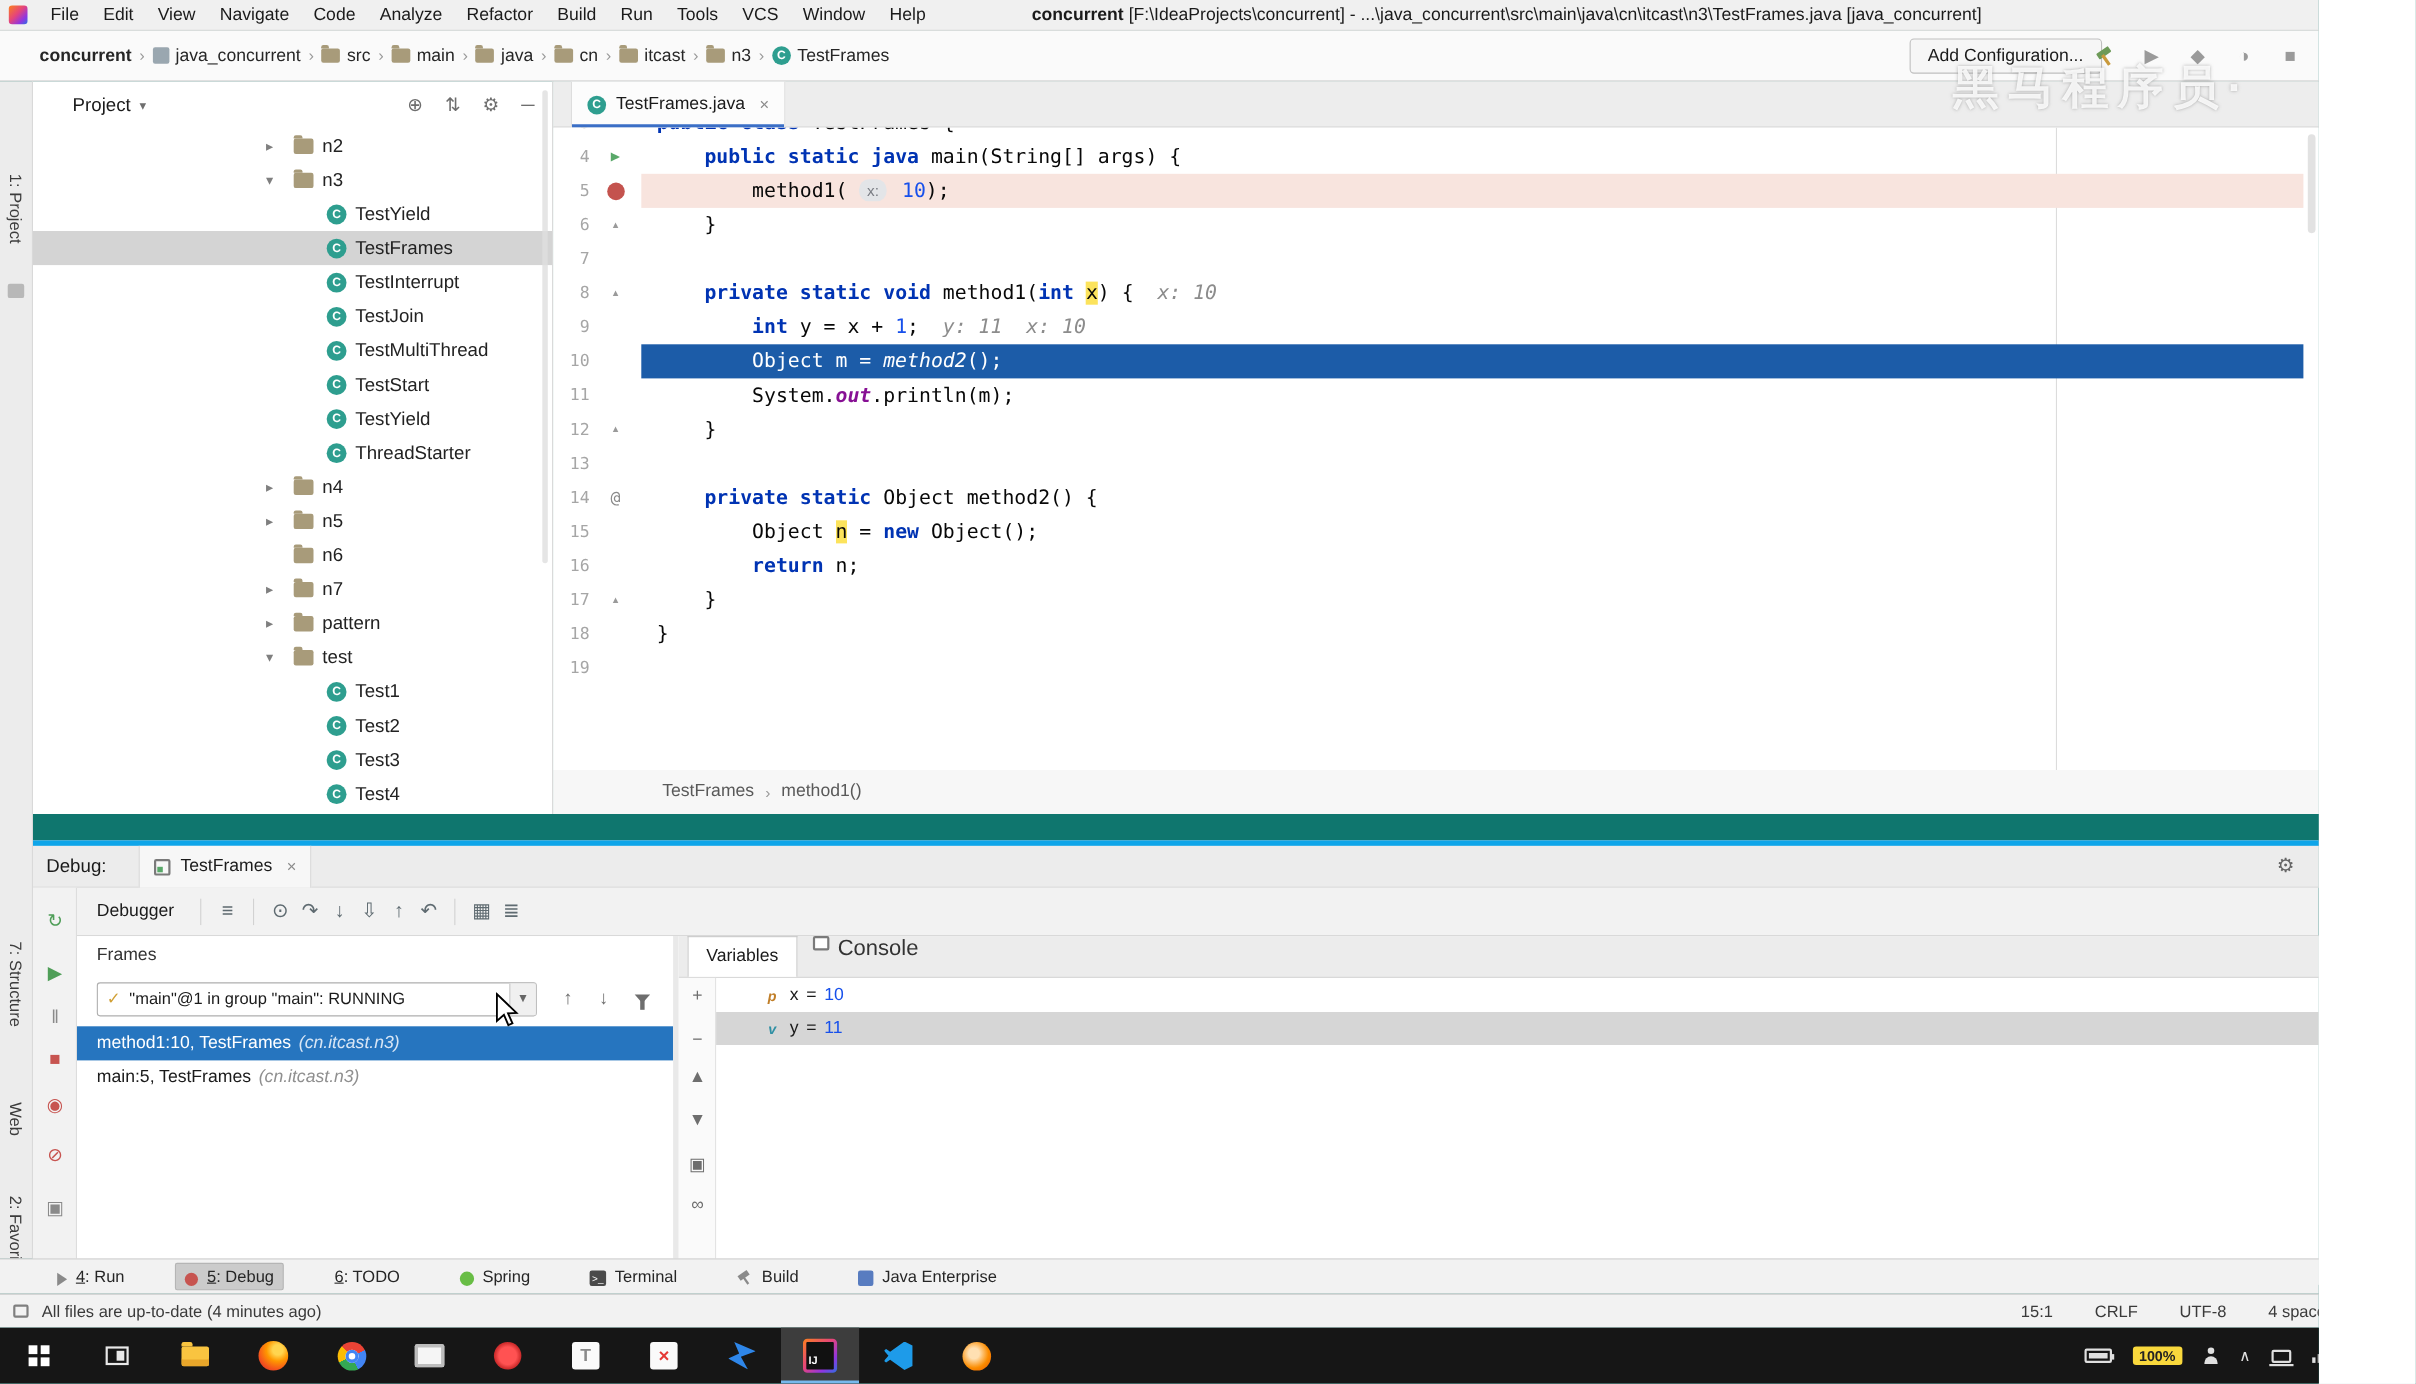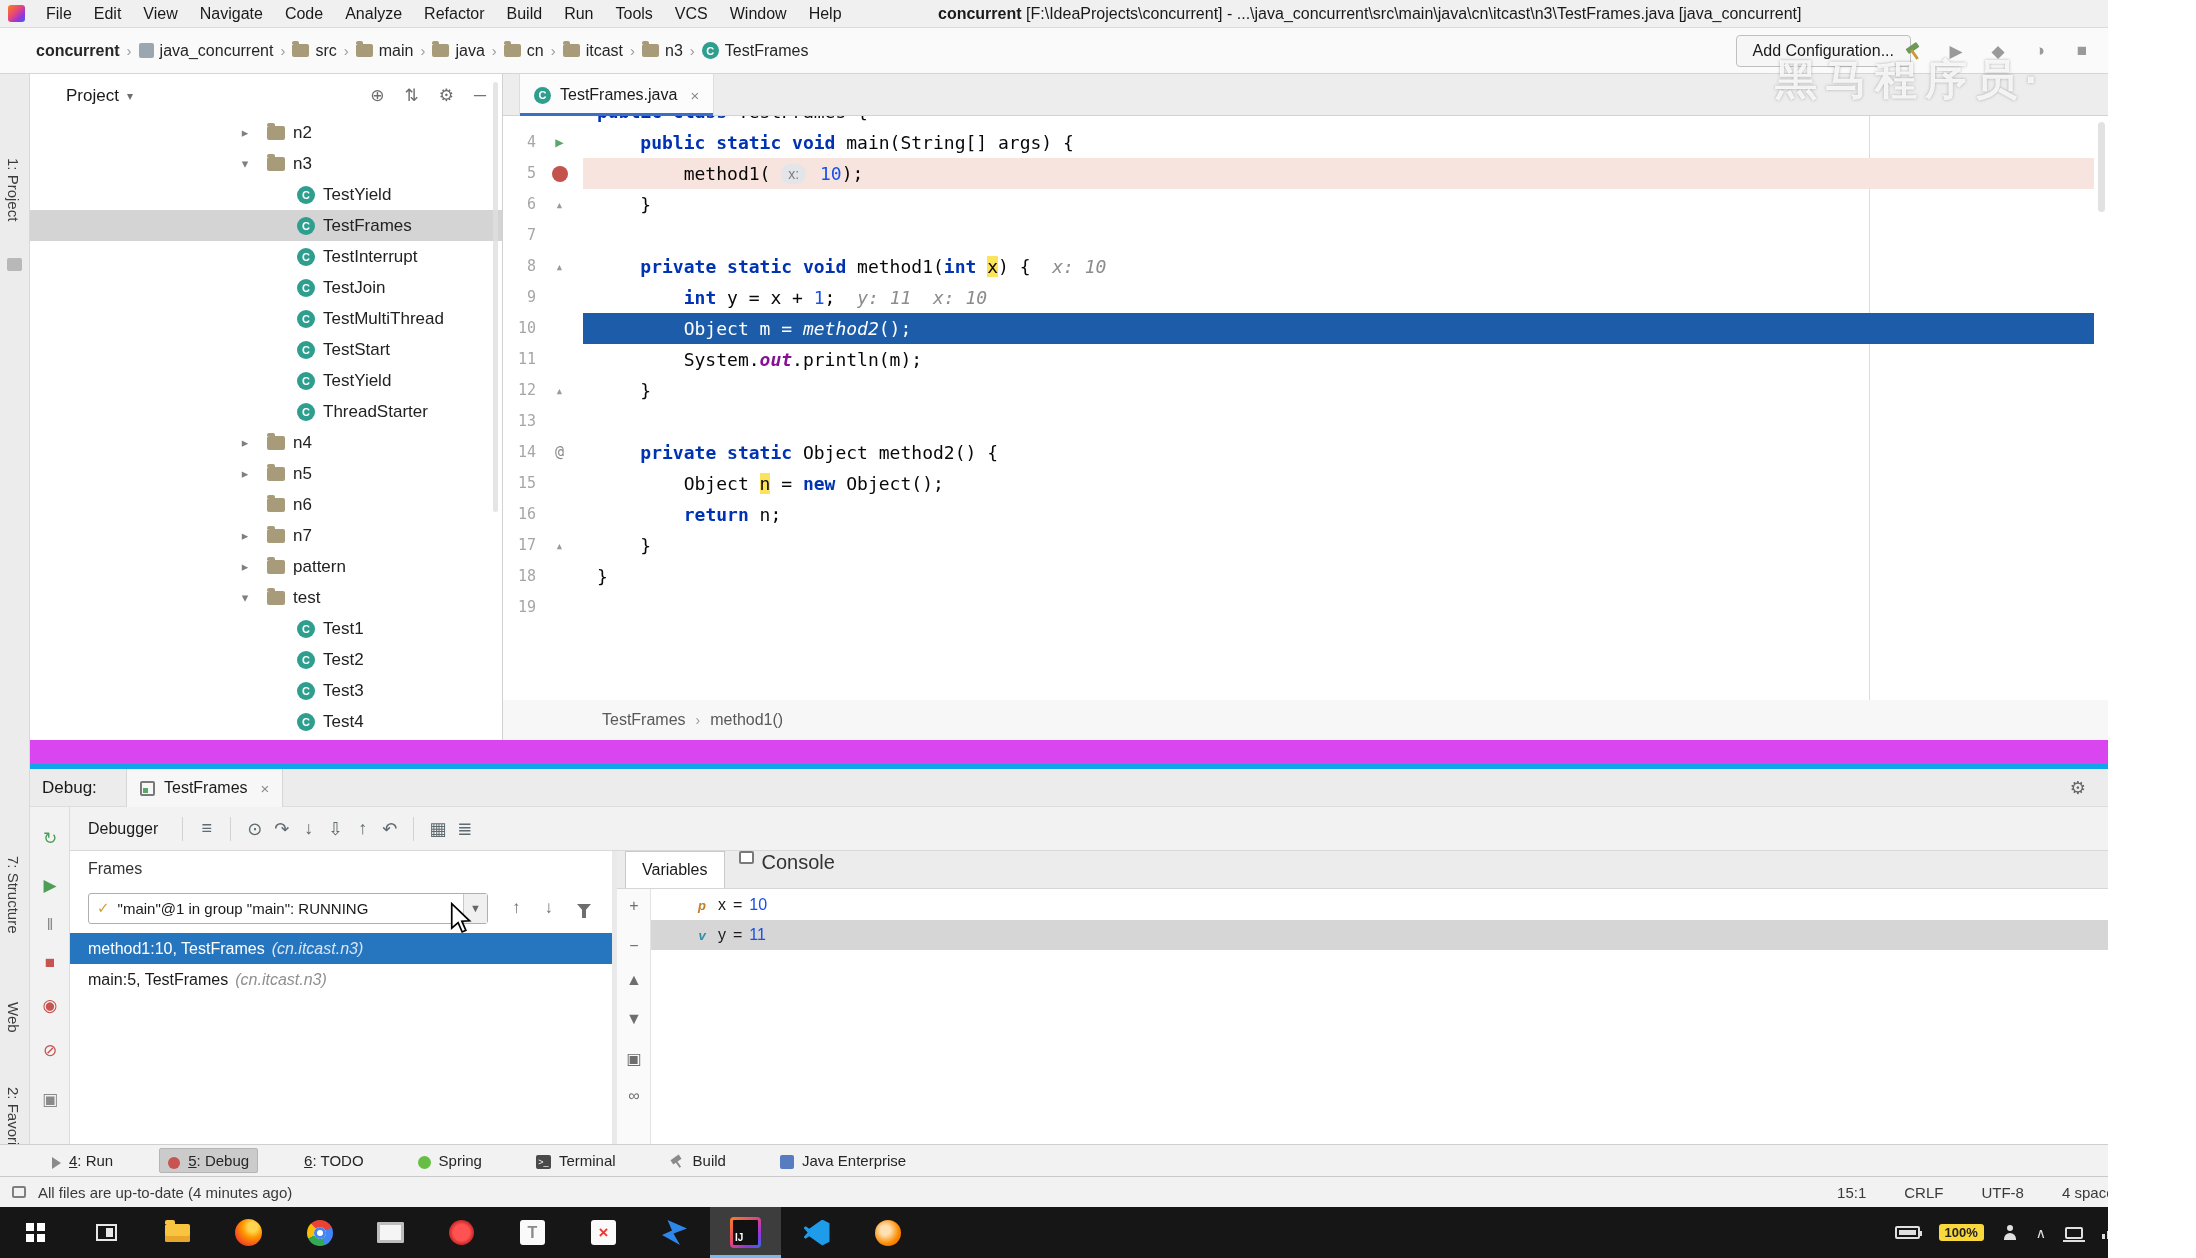--- a/index.html
+++ b/index.html
@@ -1,18 +1,18 @@
 <!DOCTYPE html>
 <html><head>
 <meta charset="utf-8">
 <style>
 *{margin:0;padding:0;box-sizing:border-box}
 html,body{background:#fff}
 body{font-family:"Liberation Sans","DejaVu Sans",sans-serif;font-size:17px;color:#1a1a1a}
-#root{position:relative;width:2108px;height:1258px;overflow:hidden;background:#d946ef}
+#root{position:relative;width:2108px;height:1258px;overflow:hidden;background:#0f766e}
 
 
 #titlebar{position:absolute;left:0;top:0;width:2196px;height:28px;background:#F0F0F0;display:flex;align-items:center;border-bottom:1px solid #DCDCDC;z-index:5}
 #app-logo{width:17px;height:17px;margin:0 10px 0 8px;border-radius:3px;background:linear-gradient(135deg,#FC801D,#E4447C 45%,#9135E0 75%,#2E6FE3)}
 .menu-item{padding:0 11px;line-height:27px;font-size:16px;color:#1a1a1a;cursor:default}
 #win-title{position:absolute;left:938px;top:0;line-height:28px;font-size:16px;white-space:nowrap;color:#1a1a1a}
 #win-title b{font-weight:bold}
 #win-controls{position:absolute;right:10px;top:0;height:28px;display:flex;align-items:center;gap:46px}
 .wc-min{width:15px;height:2px;background:#3c3c3c}
 .wc-restore{width:12px;height:12px;border:2px solid #3c3c3c;position:relative;background:#F0F0F0}
@@ -450,21 +450,21 @@
           <div class="code-row">
             <span class="ln">3</span>
             <span class="gut"></span>
             <span class="codecell"><span class="s-k">public class </span><span class="s-p">TestFrames {</span></span>
           </div>
         </div>
       <div id="code-lines">
           <div class="code-row">
             <span class="ln">4</span>
             <span class="gut g-run"></span>
-            <span class="codecell"><span class="s-p">    </span><span class="s-k">public static void </span><span class="s-p">main(String[] args) {</span></span>
+            <span class="codecell"><span class="s-p">    </span><span class="s-k">public static java </span><span class="s-p">main(String[] args) {</span></span>
           </div>
           <div class="code-row bg-bp">
             <span class="ln">5</span>
             <span class="gut g-breakpoint"></span>
             <span class="codecell"><span class="s-p">        method1( </span><span class="s-hint">x:</span><span class="s-p"> </span><span class="s-n">10</span><span class="s-p">);</span></span>
           </div>
           <div class="code-row">
             <span class="ln">6</span>
             <span class="gut g-fold"></span>
             <span class="codecell"><span class="s-p">    }</span></span>

